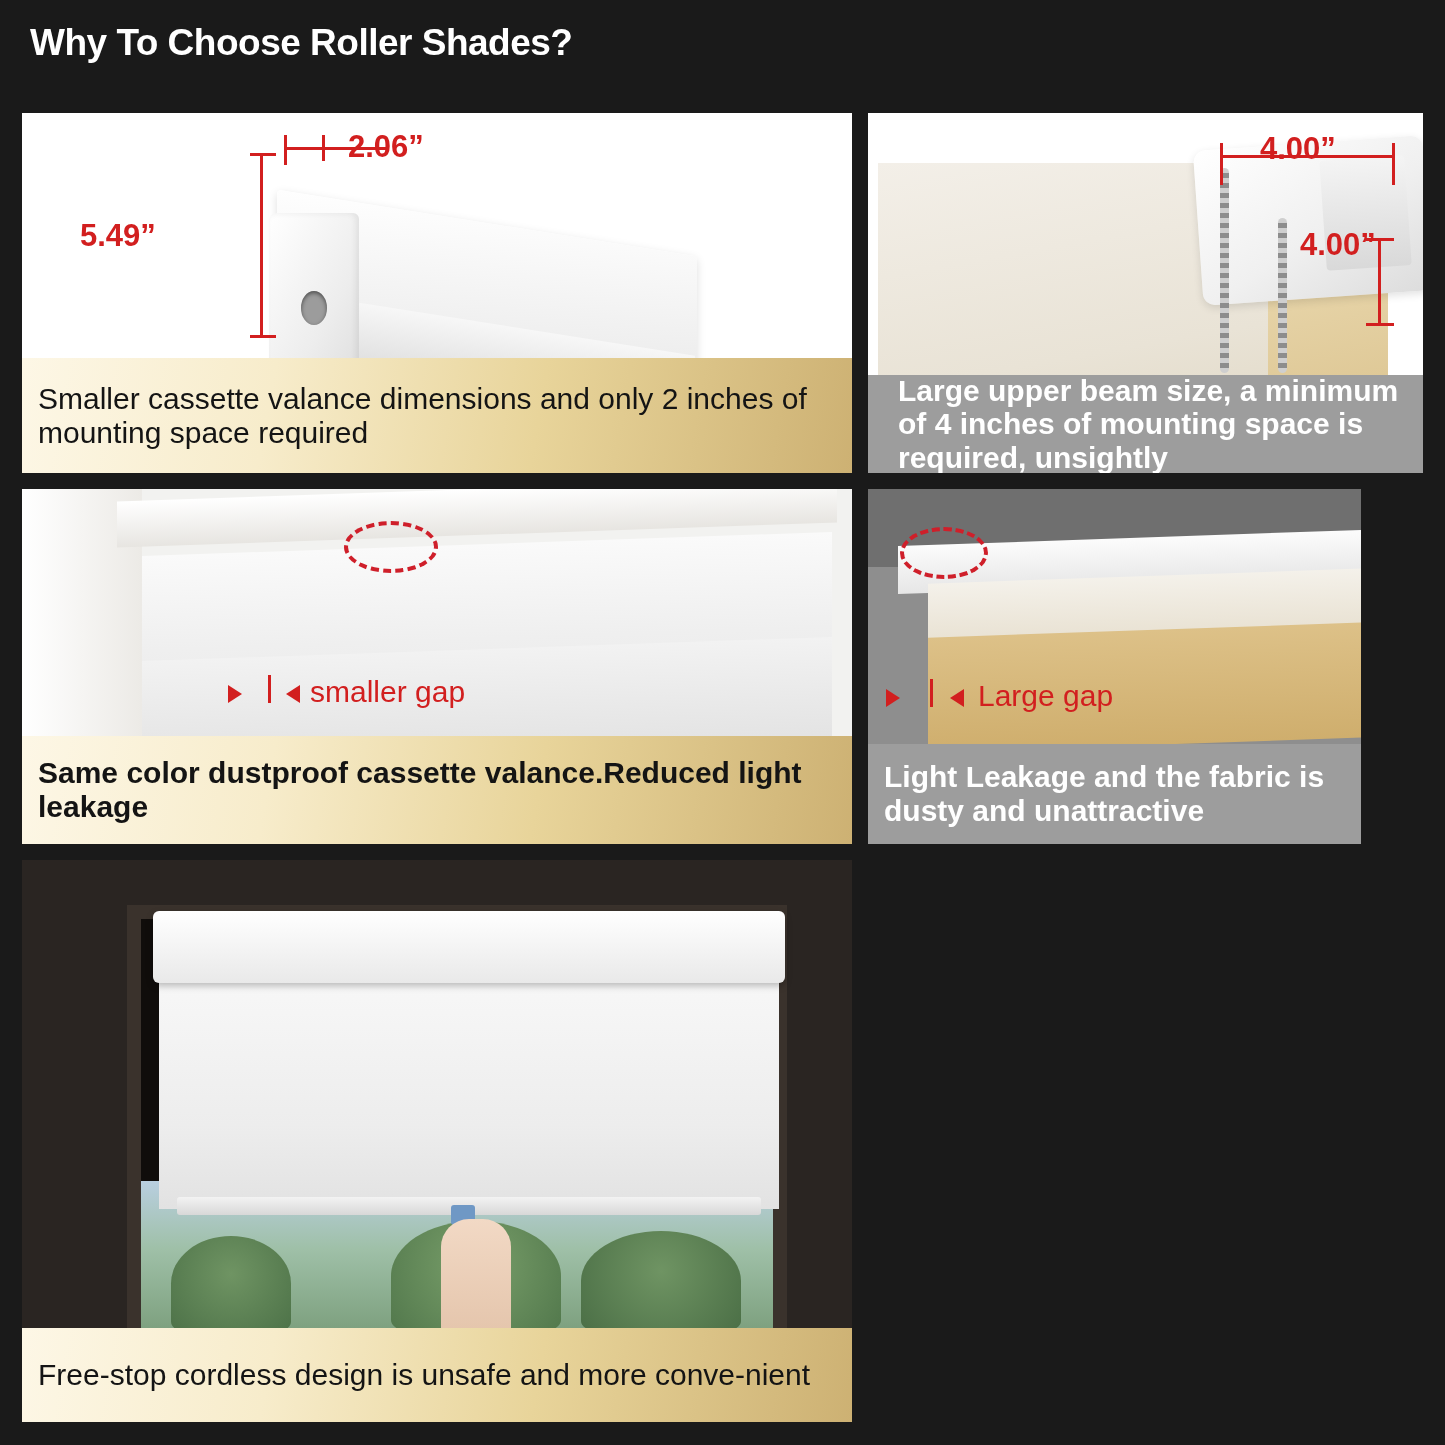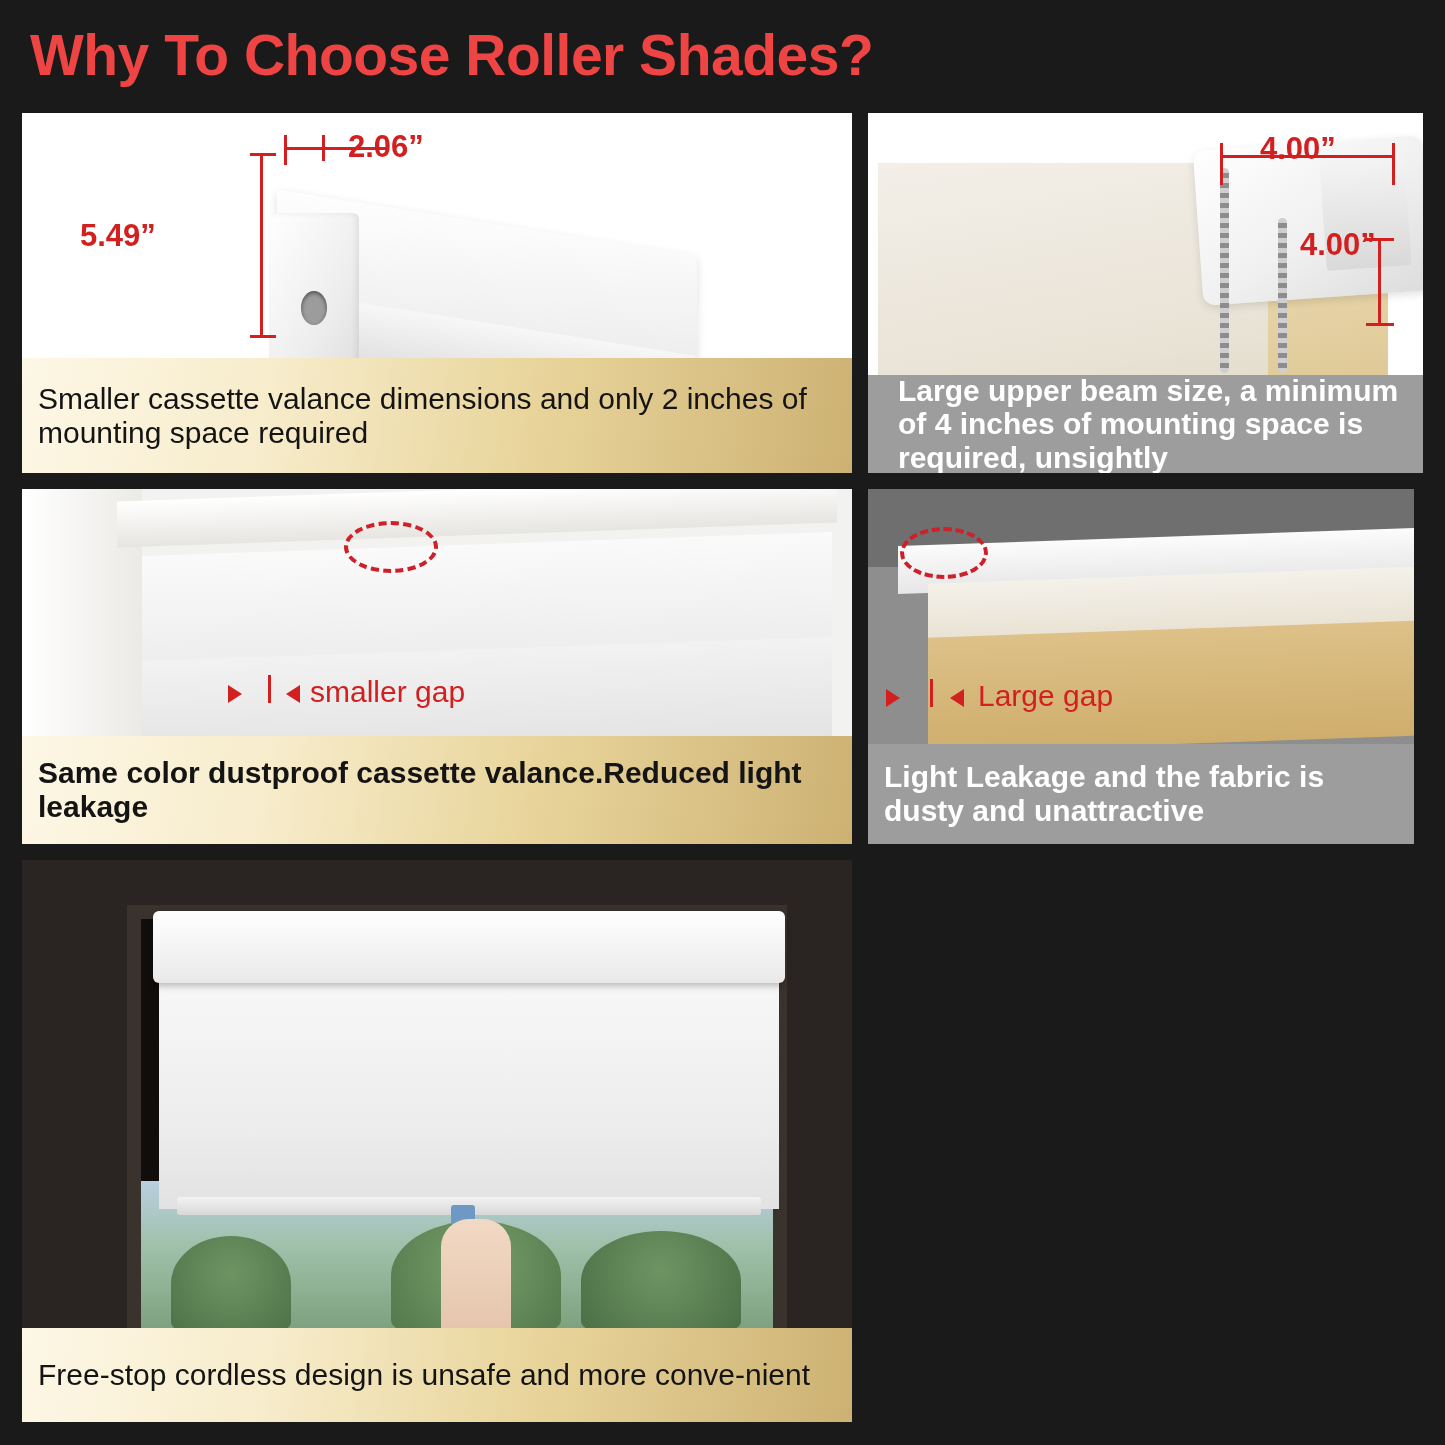--- a/index.html
+++ b/index.html
@@ -18,24 +18,24 @@
     width: 1445px;
     height: 1445px;
     background: #1a1a1a;
     box-sizing: border-box;
   }
   
   .title {
     position: absolute;
     left: 30px;
     top: 22px;
-    font-size: 57px;
+    font-size: 37px;
     font-weight: bold;
     letter-spacing: -0.5px;
-    color: #ef4444;
+    color: #ffffff;
     white-space: nowrap;
   }
   
   .panel {
     position: absolute;
     overflow: hidden;
     background: #5eead4;
   }
   .photo {
     position: absolute;
@@ -282,21 +282,21 @@
       <div class="arrow-r" style="left:206px; top:196px;"></div>
       <div class="dim-line" style="left:246px; top:186px; width:3px; height:28px;"></div>
       <div class="arrow-l" style="left:264px; top:196px;"></div>
       <div class="gap-label" style="left:288px; top:186px;">smaller gap</div>
     </div>
     <div class="caption gold" style="height:108px;font-weight:bold;">
       <span class="txt">Same color dustproof cassette valance.Reduced light leakage</span>
     </div>
   </div>
 
-  <div class="panel" style="left:868px; top:489px; width:546px; height:355px;">
+  <div class="panel" style="left:868px; top:489px; width:493px; height:355px;">
     <div class="photo" style="height:255px;">
       <div style="position:absolute; inset:0; background:#8e8e8e;"></div>
       <div style="position:absolute; left:0; top:0; width:555px; height:78px; background:#6f6f6f;"></div>
       <div style="position:absolute; left:30px; top:48px; width:520px; height:48px;
                   background:linear-gradient(180deg,#fcfcfc,#e6e6e6); transform:skewY(-2deg);"></div>
       <div style="position:absolute; left:60px; top:86px; width:495px; height:58px;
                   background:linear-gradient(180deg,#f4f1ea,#e9e2d3); transform:skewY(-2deg);"></div>
       <div style="position:absolute; left:60px; top:140px; width:495px; height:115px;
                   background:linear-gradient(180deg,#ddc188,#cfae6d); transform:skewY(-2deg);"></div>
 

